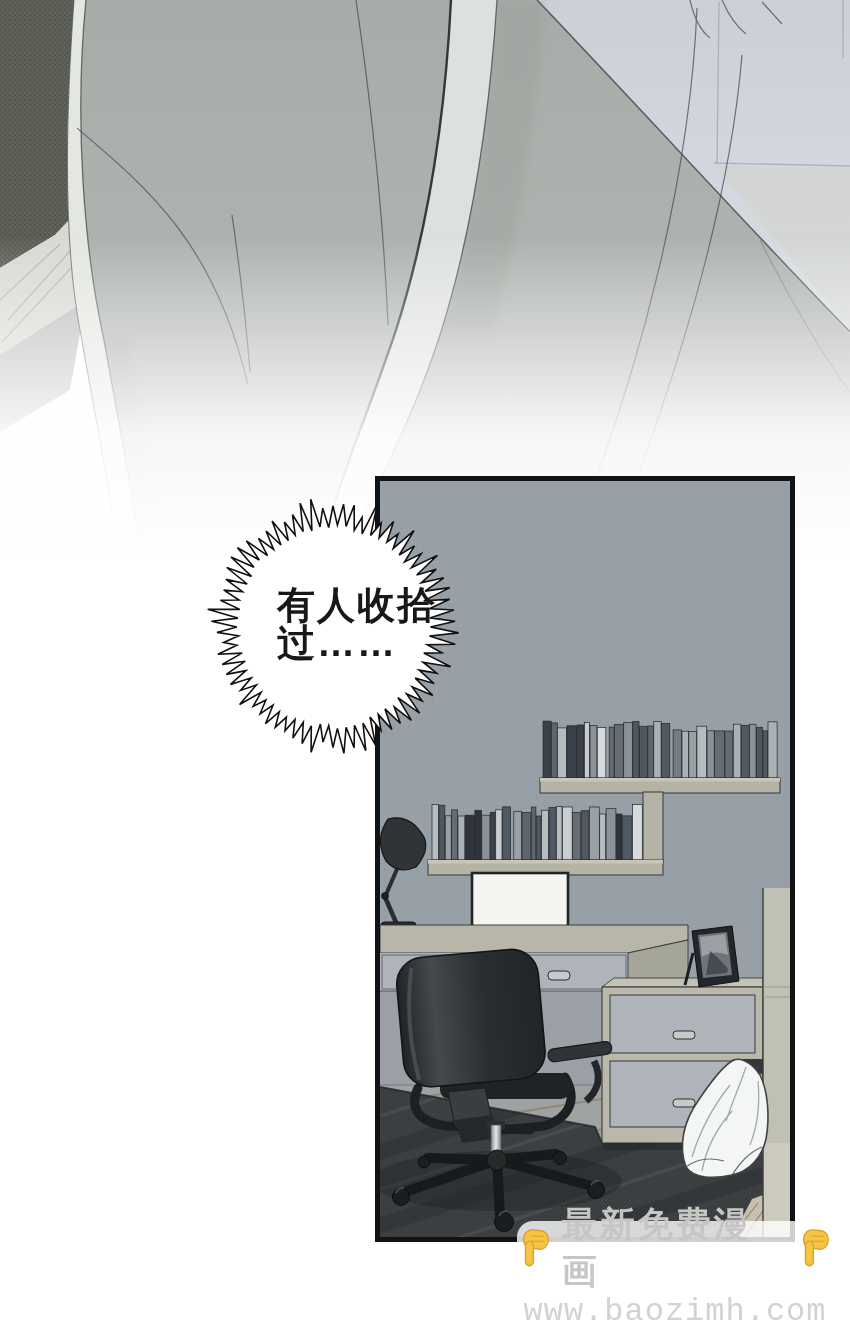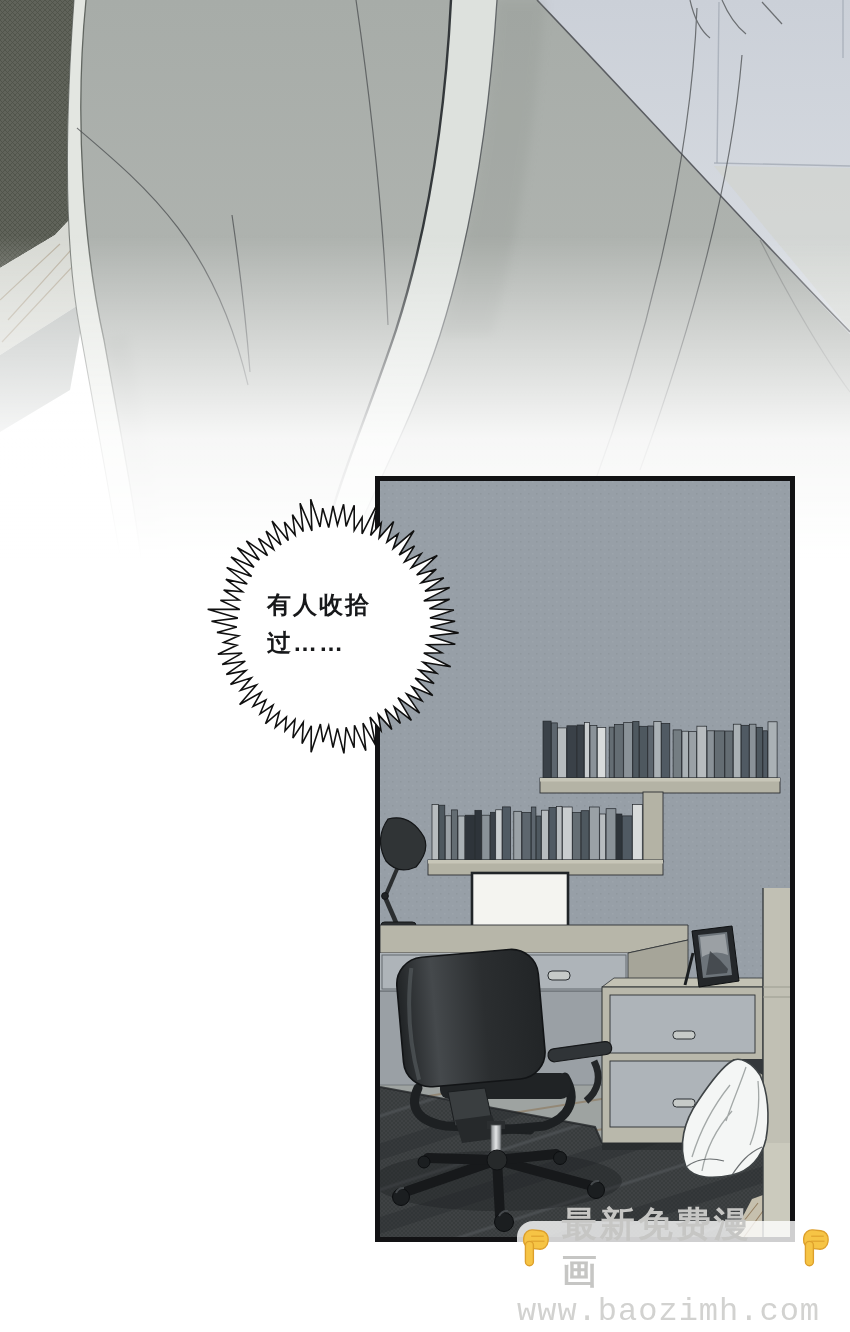--- a/index.html
+++ b/index.html
@@ -5,27 +5,27 @@
   html,body{margin:0;padding:0;background:#ffffff;}
   .canvas{position:relative;width:850px;height:1332px;overflow:hidden;background:#ffffff;
           font-family:"Liberation Sans","DejaVu Sans",sans-serif;}
   .layer{position:absolute;left:0;top:0;}
   
   .panel{position:absolute;left:375px;top:476px;width:410px;height:756px;
          border:5px solid var(--panel_border);background:var(--panel_wall);}
   .panel svg{display:block;}
   
   .bubble-svg{position:absolute;left:198px;top:492px;width:270px;height:270px;}
-  .bubble-text{position:absolute;left:267px;top:586px;width:140px;
-               font-size:24px;line-height:38px;letter-spacing:2px;
+  .bubble-text{position:absolute;left:277px;top:586px;width:140px;
+               font-size:38px;line-height:38px;letter-spacing:2px;
                color:#17181a;font-weight:600;white-space:nowrap;}
   
   .watermark{position:absolute;left:517px;top:1221px;width:316px;height:89px;
              background:var(--watermark_bg);border-radius:16px;
-             display:flex;flex-direction:column;justify-content:center;gap:1px;}
+             display:flex;flex-direction:column;align-items:center;justify-content:center;gap:1px;}
   .wm-row{display:flex;align-items:center;gap:9px;}
   .wm-title{font-size:35px;font-weight:700;letter-spacing:3px;color:var(--watermark_text);}
   .wm-url{font-size:32px;font-weight:400;letter-spacing:1px;color:var(--watermark_url);margin-top:-3px;font-family:Liberation Mono, monospace;}
   .hand{width:36px;height:40px;}
 </style>
 </head>
 <body>
 <div class="canvas">
 
 <svg class="layer" width="850" height="640" viewBox="0 0 850 640">

